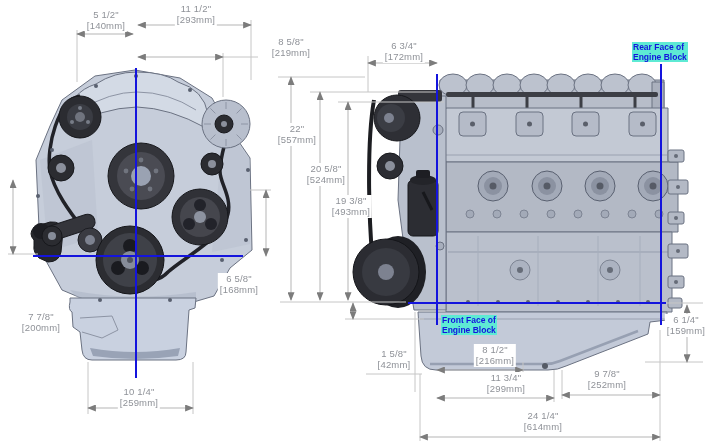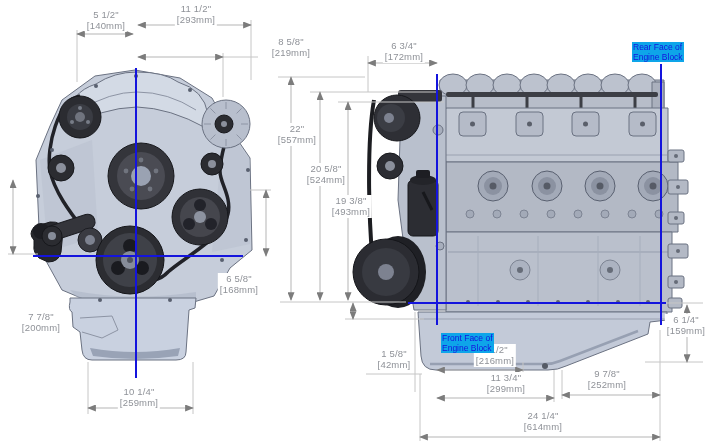--- a/index.html
+++ b/index.html
@@ -3,22 +3,22 @@
 <meta charset="utf-8">
 <style>
   html,body{margin:0;padding:0;background:#fff;}
   .stage{position:relative;width:708px;height:446px;background:#ffffff;overflow:hidden;
          font-family:"Liberation Sans",sans-serif;}
   .stage svg{position:absolute;left:0;top:0;}
   .dim{position:absolute;transform:translateX(-50%);text-align:center;
        font-size:9.5px;line-height:1.2;color:#8f9298;letter-spacing:.2px;
        background:#fff;padding:0 2px;white-space:nowrap;}
   .dim .in,.dim .mm{display:block;}
-  .face{position:absolute;font-size:8.5px;font-weight:normal;line-height:1.18;
-        color:#1414dd;background:#0ea5e9;padding:0 1px;white-space:nowrap;}
+  .face{position:absolute;font-size:8.5px;font-weight:bold;line-height:1.18;
+        color:#1414dd;background:#5eead4;padding:0 1px;white-space:nowrap;}
   .face span{display:block;}
 </style>
 </head>
 <body>
 
 <div class="stage">
 
 <svg width="708" height="446" viewBox="0 0 708 446">
   <defs>
     <marker id="arr" viewBox="0 0 10 8" refX="9" refY="4" markerWidth="9" markerHeight="7" orient="auto-start-reverse">
@@ -339,18 +339,18 @@
     </div>
   <div class="dim" style="left:686px;top:314px">
       <span class="in">6 1/4"</span>
       <span class="mm">[159mm]</span>
     </div>
 
   <div class="face" style="left:632px;top:42px">
     <span>Rear Face of</span>
     <span>Engine Block</span>
   </div>
-  <div class="face" style="left:441px;top:333px">
+  <div class="face" style="left:441px;top:315px">
     <span>Front Face of</span>
     <span>Engine Block</span>
   </div>
 
 </div>
 
 </body></html>

